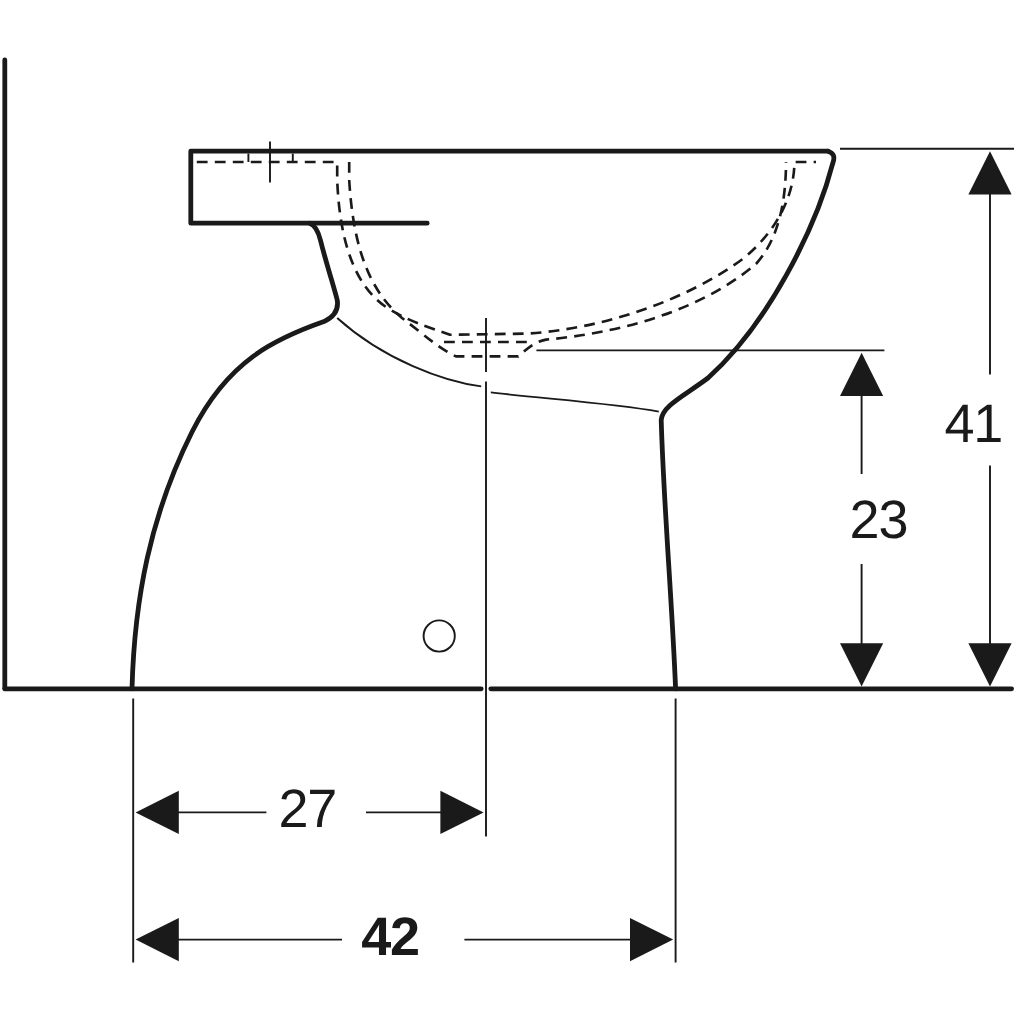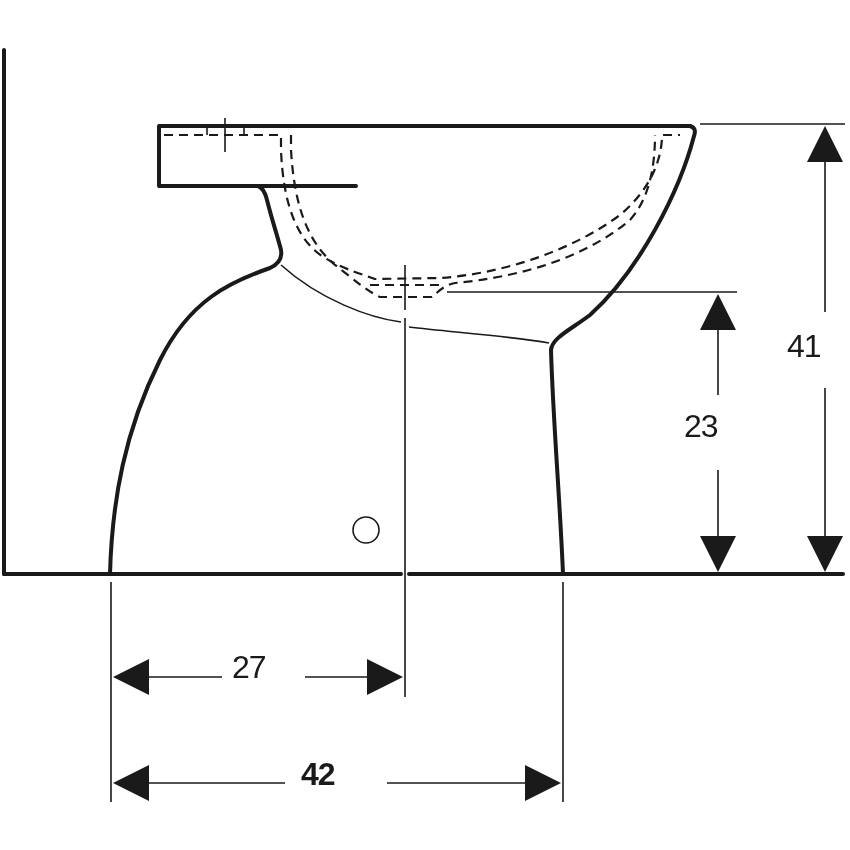--- a/index.html
+++ b/index.html
@@ -5,21 +5,21 @@
     html, body { margin: 0; padding: 0; background: #ffffff; }
     body { width: 850px; height: 850px; overflow: hidden; position: relative; }
     #canvas { position: absolute; left: 0; top: 0; width: 850px; height: 850px; }
     .thick { stroke: #1a1a1a; stroke-width: 4; fill: none; stroke-linecap: round; stroke-linejoin: round; }
     .thin { stroke: #1a1a1a; stroke-width: 1.6; fill: none; }
     .dash { stroke: #1a1a1a; stroke-width: 2.2; fill: none; stroke-dasharray: 9 6; }
     .arrow { fill: #1a1a1a; stroke: none; }
     .dim-label {
       position: absolute;
       font-family: "Liberation Sans", sans-serif;
-      font-size: 32px;
+      font-size: 45px;
       color: #1a1a1a;
       line-height: 1;
       background: #ffffff;
       padding: 0 4px;
       letter-spacing: -1px;
     }
   </style>
 </head>
 <body>
 
@@ -72,15 +72,15 @@
   <polygon class="arrow" points="113,677 149,659 149,695"></polygon>
   <polygon class="arrow" points="403,677 367,659 367,695"></polygon>
 
   <line class="thin" x1="145" y1="783" x2="285" y2="783"></line>
   <line class="thin" x1="387" y1="783" x2="530" y2="783"></line>
   <polygon class="arrow" points="113,783 149,765 149,801"></polygon>
   <polygon class="arrow" points="561,783 525,765 525,801"></polygon>
 </svg>
 
 <div class="dim-label" style="left:783px; top:330px; background:transparent;">41</div>
-<div class="dim-label" style="left:680px; top:410px; background:transparent;">23</div>
+<div class="dim-label" style="left:704px; top:410px; background:transparent;">23</div>
 <div class="dim-label" style="left:228px; top:651px; background:transparent;text-align:right;">27</div>
 <div class="dim-label" style="left:297px; top:758px; background:transparent;font-weight:bold;">42</div>
 
 </body></html>

